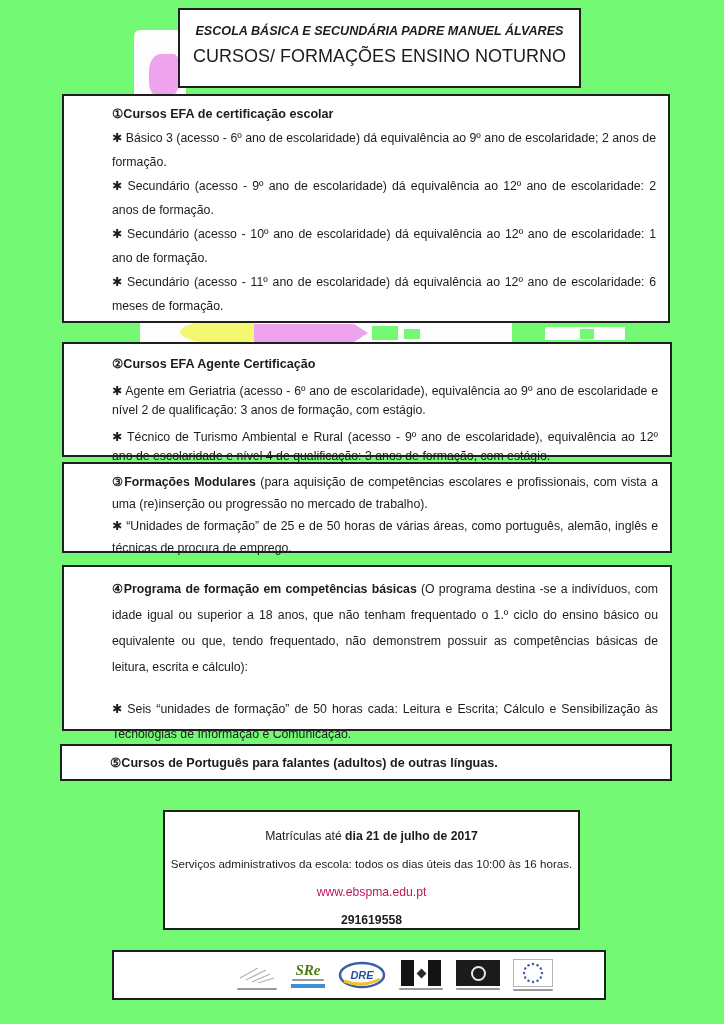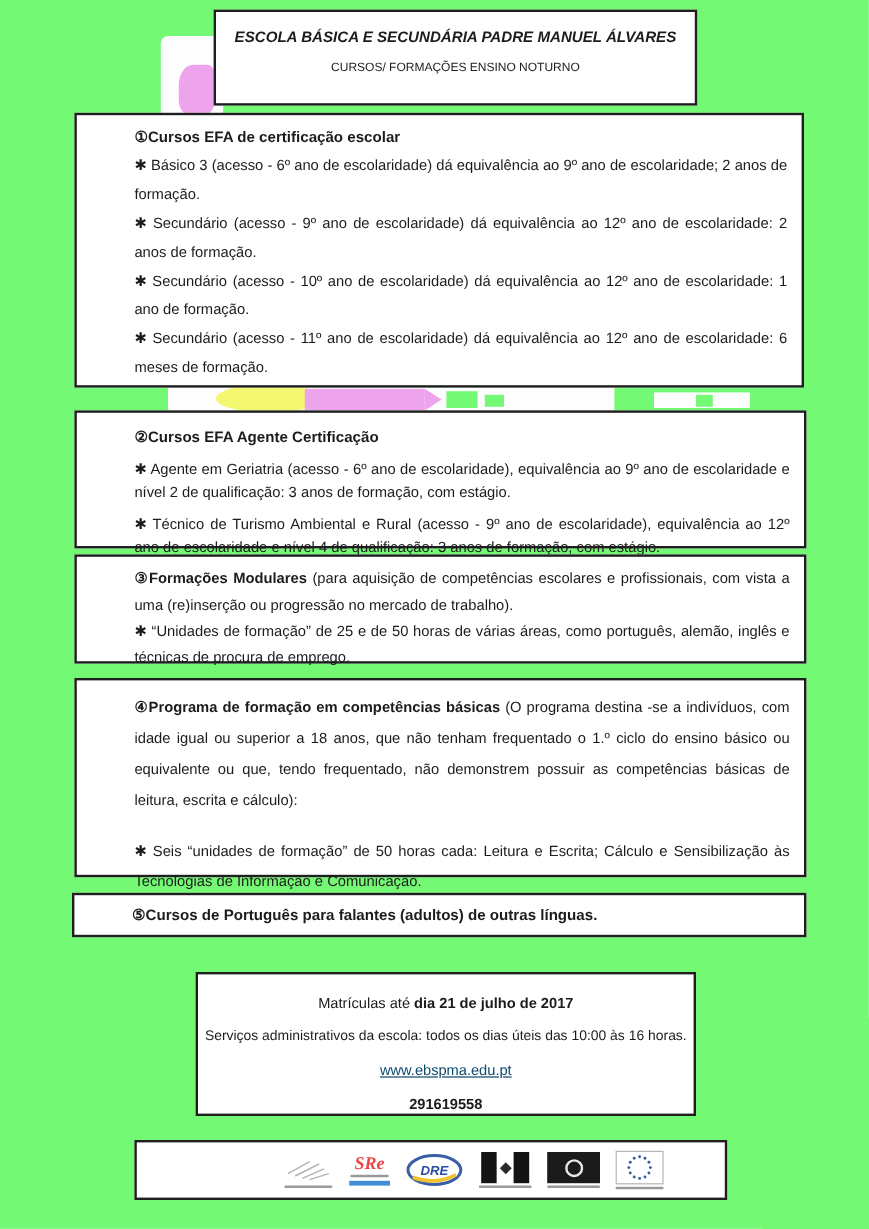--- a/index.html
+++ b/index.html
@@ -26,21 +26,21 @@
   .box{
     position:absolute; box-sizing:border-box;
     background:#ffffff; border:2px solid #1f1f1f;
   }
   .hdr{
     left:178px; top:8px; width:403px; height:80px;
     text-align:center; padding-top:9px;
   }
   .hdr p{margin:0; line-height:25px;}
   .hdr .t1{font-weight:bold; font-size:12.6px;font-style:italic;}
-  .hdr .t2,.hdr .t3{font-size:10px;text-align:center;}
+  .hdr .t2,.hdr .t3{font-size:18px;text-align:center;}
 
   .sec{left:62px; width:608px; padding:6px 12px 0 48px; font-size:12.3px;}
   .sec p{margin:0; text-align:justify;}
   .sec .h{font-weight:bold; font-size:12.6px; text-align:left;}
 
   .sec1{top:94px; height:229px;}
   .sec1 p{line-height:24px;}
 
   .sec2{top:342px; height:115px; width:610px; padding-top:9px;}
   .sec2 .h{line-height:22px; margin-bottom:7px;}
@@ -57,33 +57,33 @@
   .sec5 .h{font-size:12.6px;}
 
   .b{font-weight:bold;}
 
   .enroll{
     left:163px; top:810px; width:417px; height:120px;
     text-align:center; padding-top:10px; font-size:12.2px;
   }
   .enroll p{margin:0; line-height:28px;}
   .enroll .l2{font-size:11.6px;}
-  .enroll a{color:#0c4a6e; text-decoration:underline; cursor:pointer;}
+  .enroll a{color:#be185d; cursor:pointer;}
 
   .footerbox{
     left:112px; top:950px; width:494px; height:50px;
     display:flex; align-items:center; gap:13px;
     padding-left:122px; border-width:2px;
   }
   .logo{display:flex; flex-direction:column; align-items:center; gap:2px;}
   .cap{height:2px; background:#9a9a9a; border-radius:1px;}
 
   .sketch svg{display:block;}
   .sre-txt{font-family:"Liberation Serif", serif; font-style:italic; font-weight:bold;
-           color:#ef4444; font-size:15px; line-height:14px;}
+           color:#4d7c0f; font-size:15px; line-height:14px;}
   .sre-bar{width:34px;height:4px;background:#3e8fd6;margin-top:1px;}
   .flagM{display:flex; width:40px; height:26px;}
   .flagM .bar{width:13px;background:#141414;}
   .flagM .mid{width:14px;background:#fff;display:flex;align-items:center;justify-content:center;}
   .flagM .dia{width:7px;height:7px;background:#2a2a2a;transform:rotate(45deg);}
   .darkem{width:44px;height:26px;background:#1b1b1b;display:flex;align-items:center;justify-content:center;}
   .darkem .ring{width:11px;height:11px;border:2px solid #e8e8e8;border-radius:50%;}
   .euflag{width:38px;height:26px;background:#fff;border:1px solid #b5b5b5;display:flex;align-items:center;justify-content:center;}
 </style>
 </head>

